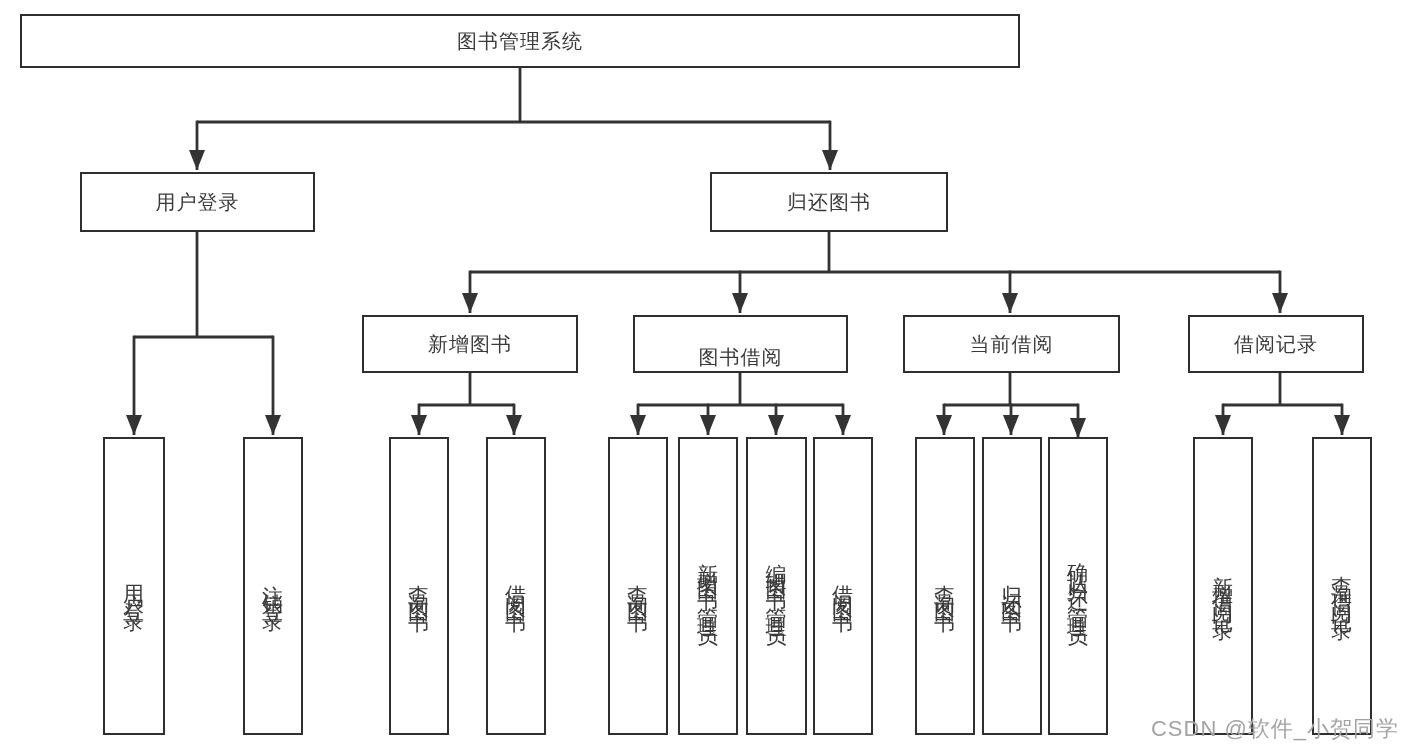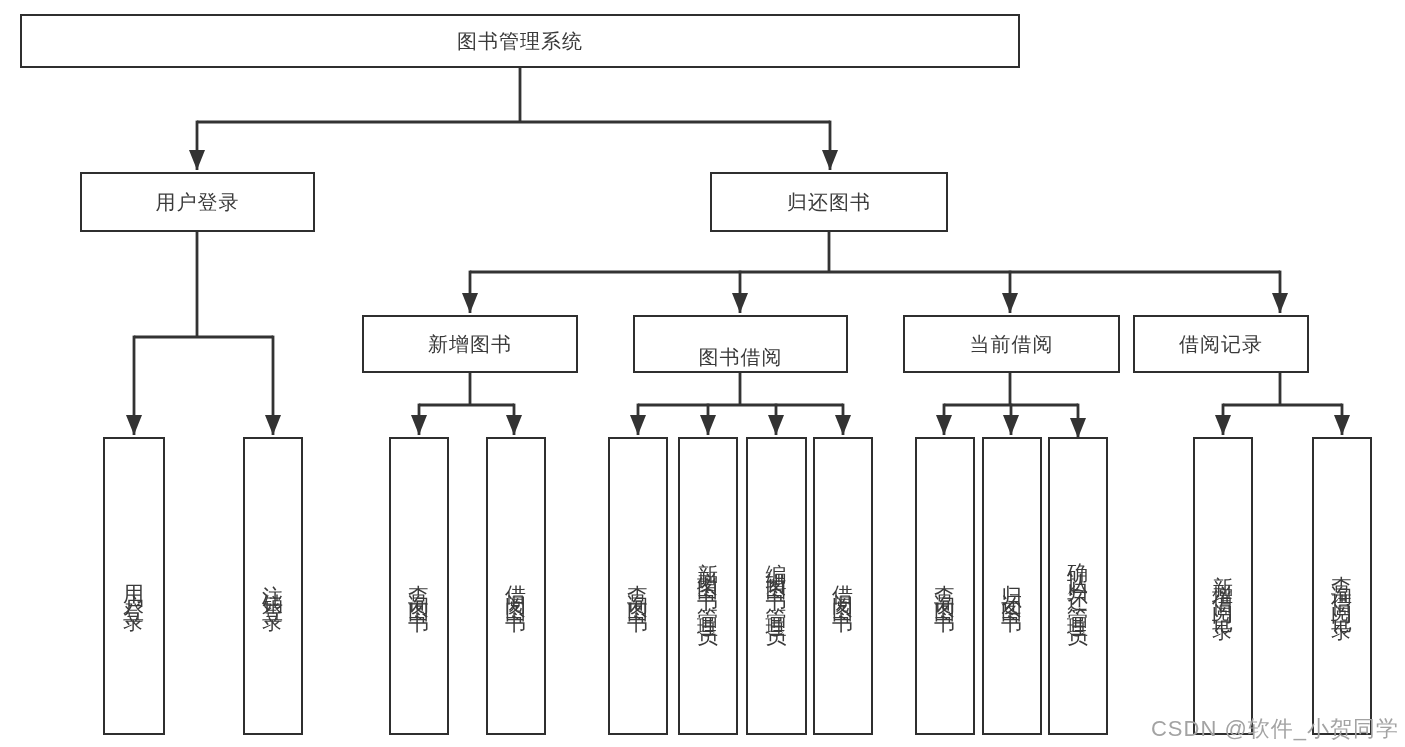--- a/index.html
+++ b/index.html
@@ -47,21 +47,21 @@
   
   .n-root  { left: 20px;  top: 14px;  width: 1000px; height: 54px; }
   
   .n-login { left: 80px;  top: 172px; width: 235px;  height: 60px; }
   .n-mgmt  { left: 710px; top: 172px; width: 238px;  height: 60px; }
   
   .n-l3 { top: 315px; height: 58px; }
   .n-rec  { left: 362px;  width: 216px; }
   .n-bor  { left: 633px;  width: 215px; align-items: flex-end; }
   .n-cur  { left: 903px;  width: 217px; }
-  .n-his  { left: 1133px; width: 176px; }
+  .n-his  { left: 1188px; width: 176px; }
   
   .leaf { top: 437px; width: 60px; height: 298px; }
   .lf1  { left: 103px; width: 62px; }
   .lf2  { left: 243px; }
   .lf3  { left: 389px; }
   .lf4  { left: 486px; }
   .lf5  { left: 608px; }
   .lf6  { left: 678px; }
   .lf7  { left: 746px; width: 61px; }
   .lf8  { left: 813px; }

